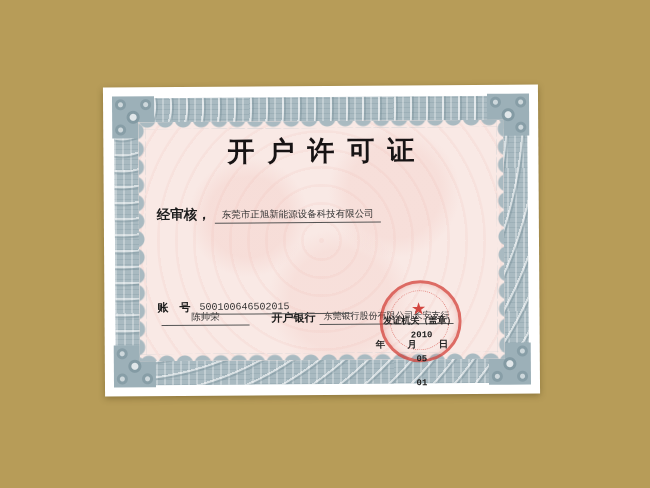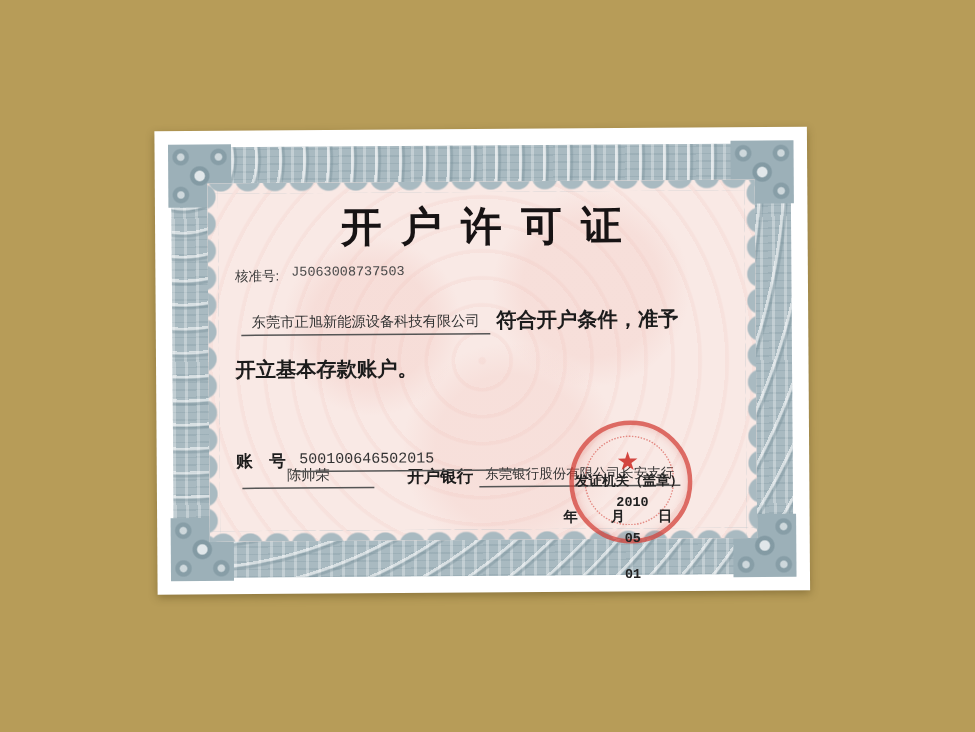--- a/index.html
+++ b/index.html
@@ -111,31 +111,27 @@
       <div class="scallop top"></div>
       <div class="scallop bottom"></div>
       <div class="scallop left"></div>
       <div class="scallop right"></div>
 
       <div class="content">
 
         <div class="title">开户许可证</div>
 
         <div class="hdr-row">
-          <span>
-            <span class="approval-label">核准号:</span><span class="approval-value">J5063008737503</span>
-          </span>
         </div>
 
         <div class="body1">
+          <span>经审核，</span>
           <span class="company">东莞市正旭新能源设备科技有限公司</span>
-          <span>符合开户条件，准予</span>
         </div>
 
-        <div class="body2">开立基本存款账户。</div>
 
         <div class="fields">
           <span class="u-line legal-value">陈帅荣</span>
           <span class="bank-label">开户银行</span>
           <span class="u-line bank-value">东莞银行股份有限公司长安支行</span>
         </div>
 
         <div class="acct">
           <span>账　号</span>
           <span class="u-line acct-value">500100646502015</span>

